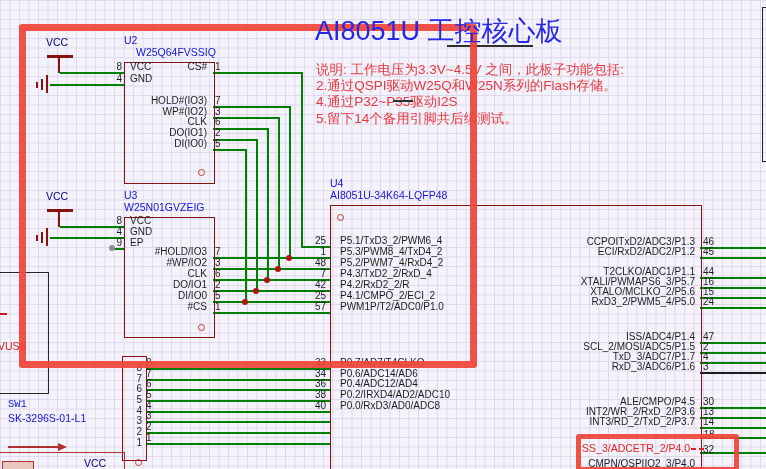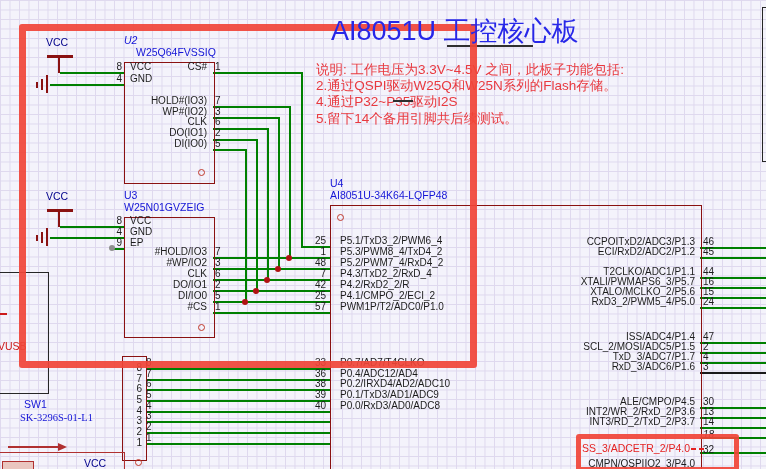--- a/index.html
+++ b/index.html
@@ -23,21 +23,21 @@
   .prow{display:flex;height:var(--rh,11px);align-items:flex-start;white-space:nowrap;}
   .pins .pnum,.pins .pname{font-size:10px;color:#1c1c1c;line-height:10px;}
   .pins-left .pnum{width:var(--nw,24px);text-align:right;flex:none;}
   .pins-left .pname{margin-left:var(--g,13px);}
   .pins-right .prow{flex-direction:row-reverse;justify-content:flex-start;}
   .pins-right .pnum{width:20px;text-align:left;flex:none;}
   .pins-right .pname{margin-right:8px;}
   .pins-right-sm .pnum{width:16px;}
   .pins-plain .pnum{width:100%;}
   .pins-plain-r .pnum{text-align:right;}
-  #title{position:absolute;left:315px;top:13px;font-size:27px;color:#2727e8;white-space:nowrap;z-index:11;margin-left:16px;}
+  #title{position:absolute;left:315px;top:13px;font-size:27px;color:#2727e8;white-space:nowrap;z-index:11;}
   #notes{position:absolute;left:316px;top:62px;z-index:4;}
   #notes div{font-size:13.5px;line-height:16.2px;color:#e8393f;white-space:nowrap;}
   .redbox{position:absolute;border-style:solid;border-color:rgba(240,68,55,0.92);border-radius:3px;z-index:10;background:transparent;}
   .powerbar{position:absolute;background:#8a1111;z-index:4;}
   .hl-name{position:absolute;color:#e42222;font-size:10.5px;white-space:nowrap;text-align:right;z-index:11;}
   .clip-name{position:absolute;color:#1c1c1c;font-size:10px;white-space:nowrap;text-align:right;z-index:5;}
   .num-single{position:absolute;color:#1c1c1c;font-size:10px;z-index:5;}
   .blackseg{position:absolute;background:#2f2f2f;z-index:4;}
   .arrowhead{position:absolute;width:0;height:0;border-top:4px solid transparent;border-bottom:4px solid transparent;border-left:9px solid #b03030;z-index:4;}
   .pinkrect{position:absolute;background:#eac6c0;border:1px solid #b03030;z-index:4;}
@@ -61,28 +61,28 @@
   <div class="box" style="left:124px;top:217px;width:89px;height:119px;"></div>
   <div class="box" style="left:330px;top:205px;width:370px;height:268px;"></div>
   <div class="box" style="left:122px;top:356px;width:23px;height:103px;"></div>
   <div class="blackbox" style="left:-16px;top:272px;width:63px;height:120px;"></div>
   <div class="blackbox" style="left:762px;top:7px;width:30px;height:153px;"></div>
   <div class="box" style="left:-12px;top:452px;width:135px;height:22px;border-color:#b03030;"></div>
   <div class="wire" style="left:8px;top:446px;width:54px;height:2px;background:#b03030;z-index:4;"></div>
   <div class="arrowhead" style="left:58px;top:443px;"></div>
   <div class="pinkrect" style="left:2px;top:461px;width:30px;height:10px;"></div>
 
-  <div class="bluelbl" style="left:124px;top:34px;font-style:italic;">U2</div>
+  <div class="bluelbl" style="left:124px;top:34px;">U2</div>
   <div class="bluelbl" style="left:136px;top:46px;">W25Q64FVSSIQ</div>
   <div class="bluelbl" style="left:124px;top:189px;">U3</div>
   <div class="bluelbl" style="left:124px;top:201px;">W25N01GVZEIG</div>
   <div class="bluelbl" style="left:330px;top:177px;">U4</div>
   <div class="bluelbl" style="left:330px;top:189px;">AI8051U-34K64-LQFP48</div>
-  <div class="bluelbl" style="left:24px;top:398px;">SW1</div>
-  <div class="bluelbl" style="left:20px;top:412px;font-family:Liberation Serif, serif;">SK-3296S-01-L1</div>
+  <div class="bluelbl" style="left:8px;top:398px;font-family:Liberation Mono, monospace;">SW1</div>
+  <div class="bluelbl" style="left:8px;top:412px;">SK-3296S-01-L1</div>
 
   <div class="navylbl" style="left:46px;top:36px;">VCC</div>
   <div class="powerbar" style="left:47px;top:55px;width:26px;height:3px;"></div>
   <div class="powerbar" style="left:58px;top:57px;width:2px;height:16px;"></div>
   <div class="navylbl" style="left:46px;top:190px;">VCC</div>
   <div class="powerbar" style="left:47px;top:209px;width:26px;height:3px;"></div>
   <div class="powerbar" style="left:58px;top:211px;width:2px;height:16px;"></div>
 
   <div class="powerbar" style="left:46px;top:75px;width:2px;height:18px;"></div>
   <div class="powerbar" style="left:41px;top:79px;width:2px;height:11px;"></div>
@@ -202,30 +202,30 @@
         <span class="pnum">57</span>
         <span class="pname">PWM1P/T2/ADC0/P1.0</span>
       </div>
     </div>
   <div class="pins pins-left" style="left:280px;top:358px;width:300px;--rh:10.7px;--nw:46px;--g:14px;">
       <div class="prow">
         <span class="pnum">33</span>
         <span class="pname">P0.7/AD7/T4CLKO</span>
       </div>
       <div class="prow">
+        <span class="pnum">34</span>
+        <span class="pname">P0.6/ADC14/AD6</span>
+      </div>
+      <div class="prow">
         <span class="pnum">36</span>
         <span class="pname">P0.4/ADC12/AD4</span>
       </div>
       <div class="prow">
         <span class="pnum">38</span>
         <span class="pname">P0.2/IRXD4/AD2/ADC10</span>
-      </div>
-      <div class="prow">
-        <span class="pnum">39</span>
-        <span class="pname">P0.1/TxD3/AD1/ADC9</span>
       </div>
       <div class="prow">
         <span class="pnum">40</span>
         <span class="pname">P0.0/RxD3/AD0/ADC8</span>
       </div>
     </div>
   <div class="pins pins-right" style="left:460px;top:237px;width:263px;--rh:10px;">
       <div class="prow">
         <span class="pnum">46</span>
         <span class="pname">CCPOITxD2/ADC3/P1.3</span>

